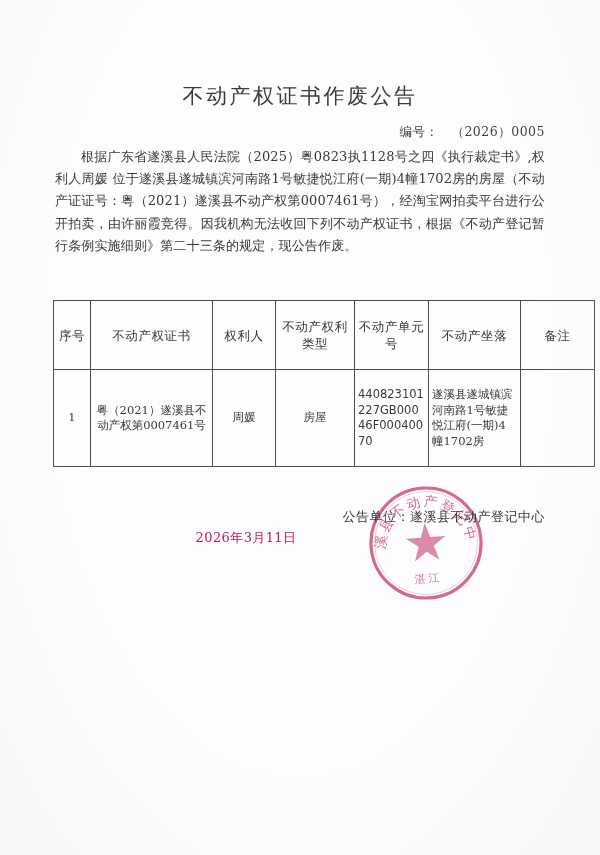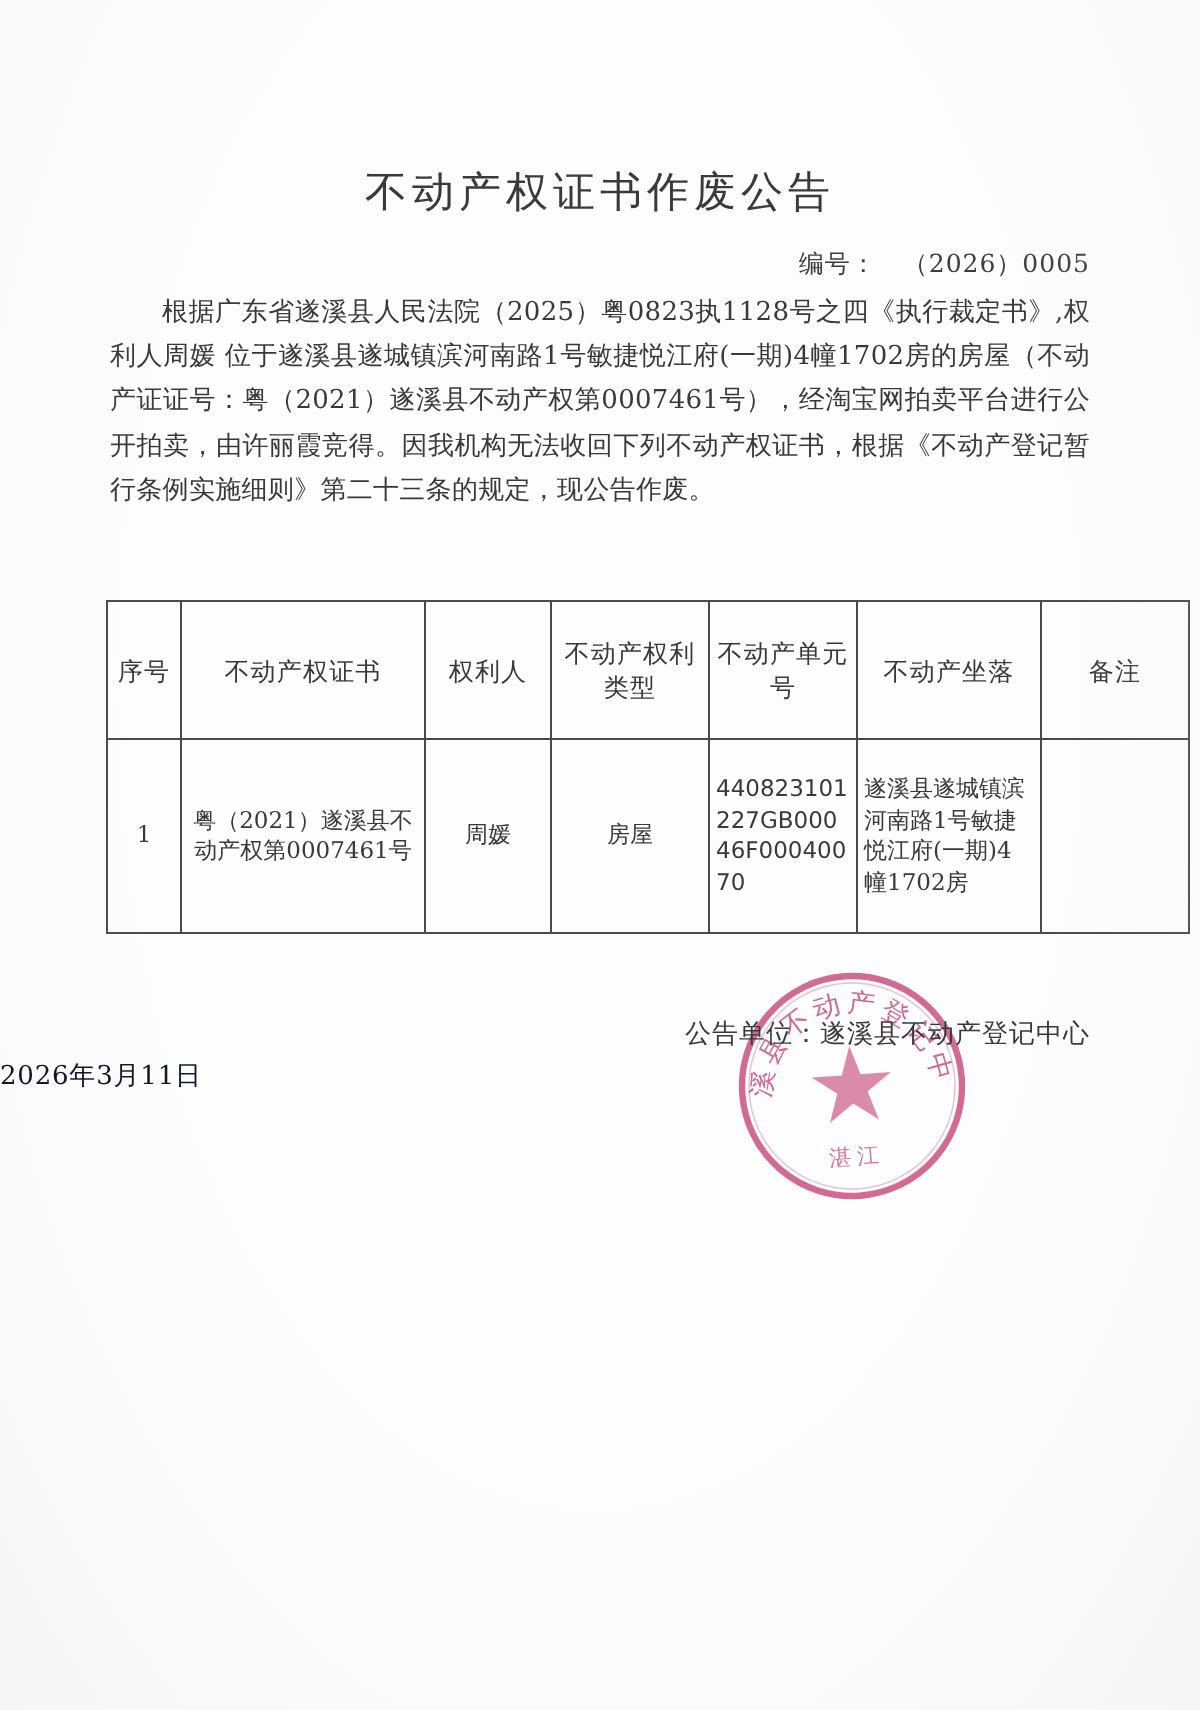--- a/index.html
+++ b/index.html
@@ -128,24 +128,24 @@
     font-size: 13px;
     letter-spacing: 0.5px;
     color: #39393b;
     z-index: 3;
   }
   .sign-date {
     position: absolute;
     top: 529px;
     left: 0;
     width: 492px;
-    text-align: left;
+    text-align: center;
     font-size: 13px;
     letter-spacing: 0.4px;
-    color: #0f172a;
+    color: #be185d;
     z-index: 3;
   }
 
   
   .seal {
     position: absolute;
     left: 366px;
     top: 483px;
     width: 120px;
     height: 120px;

